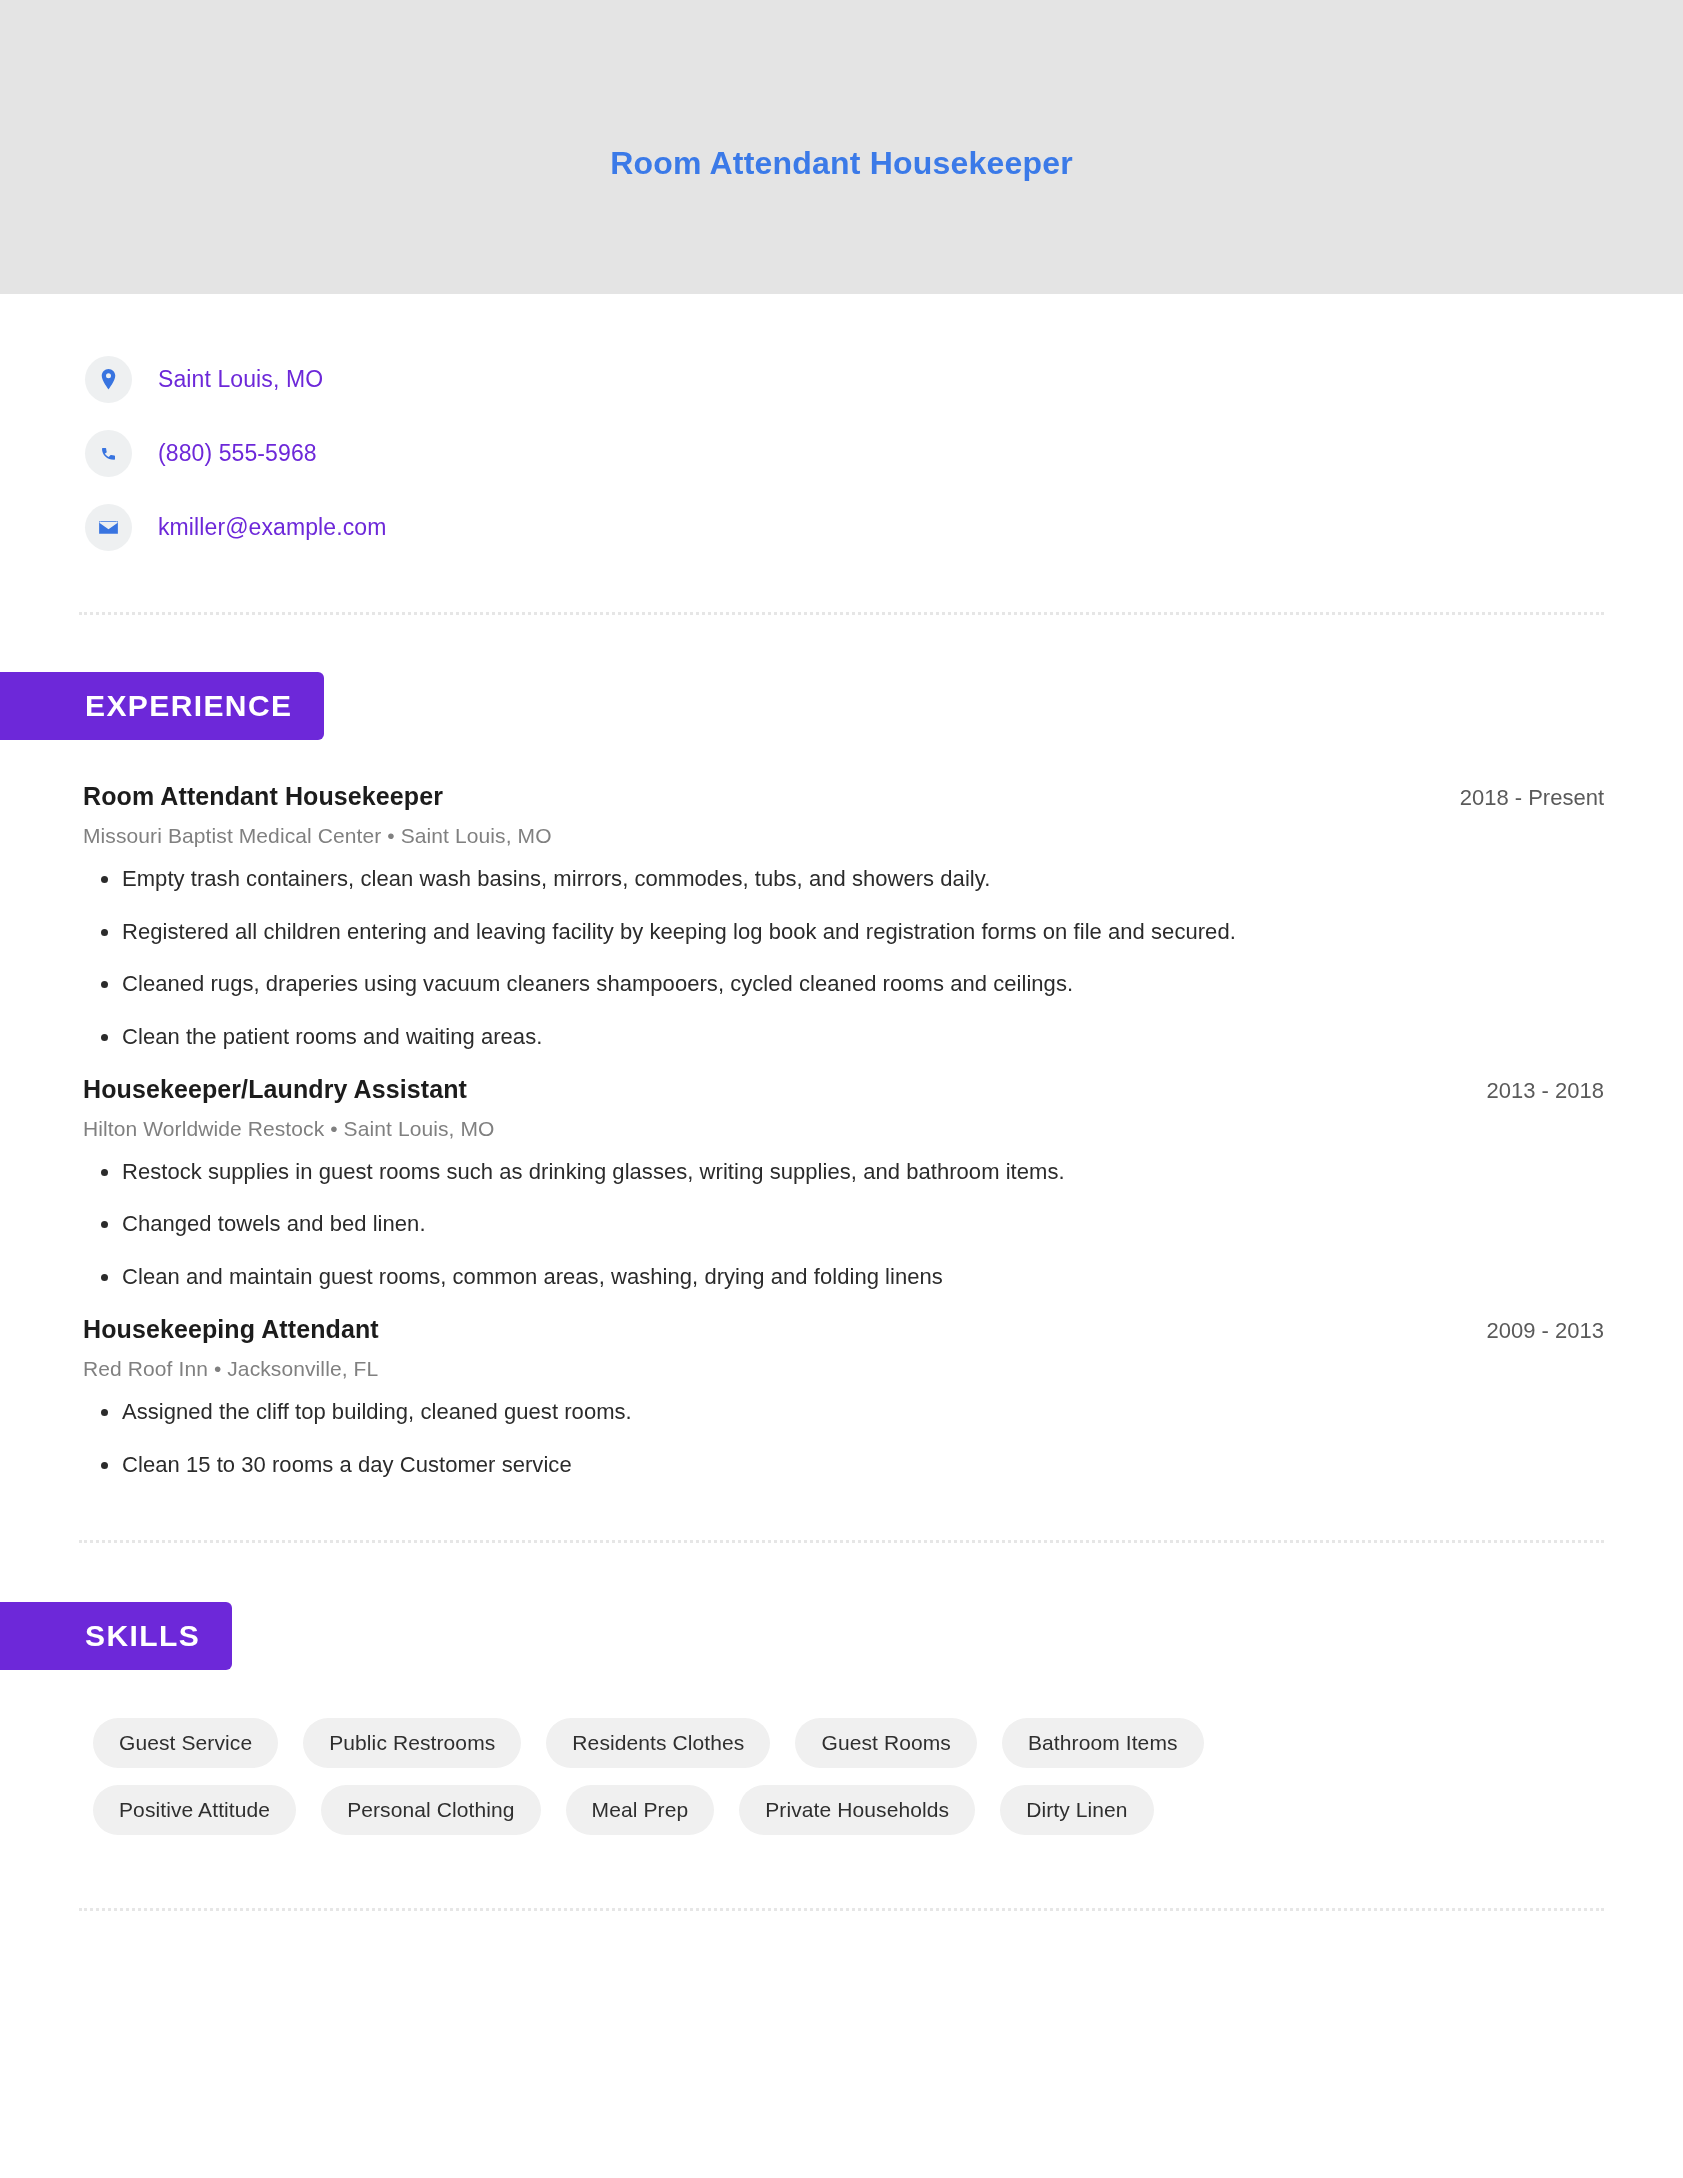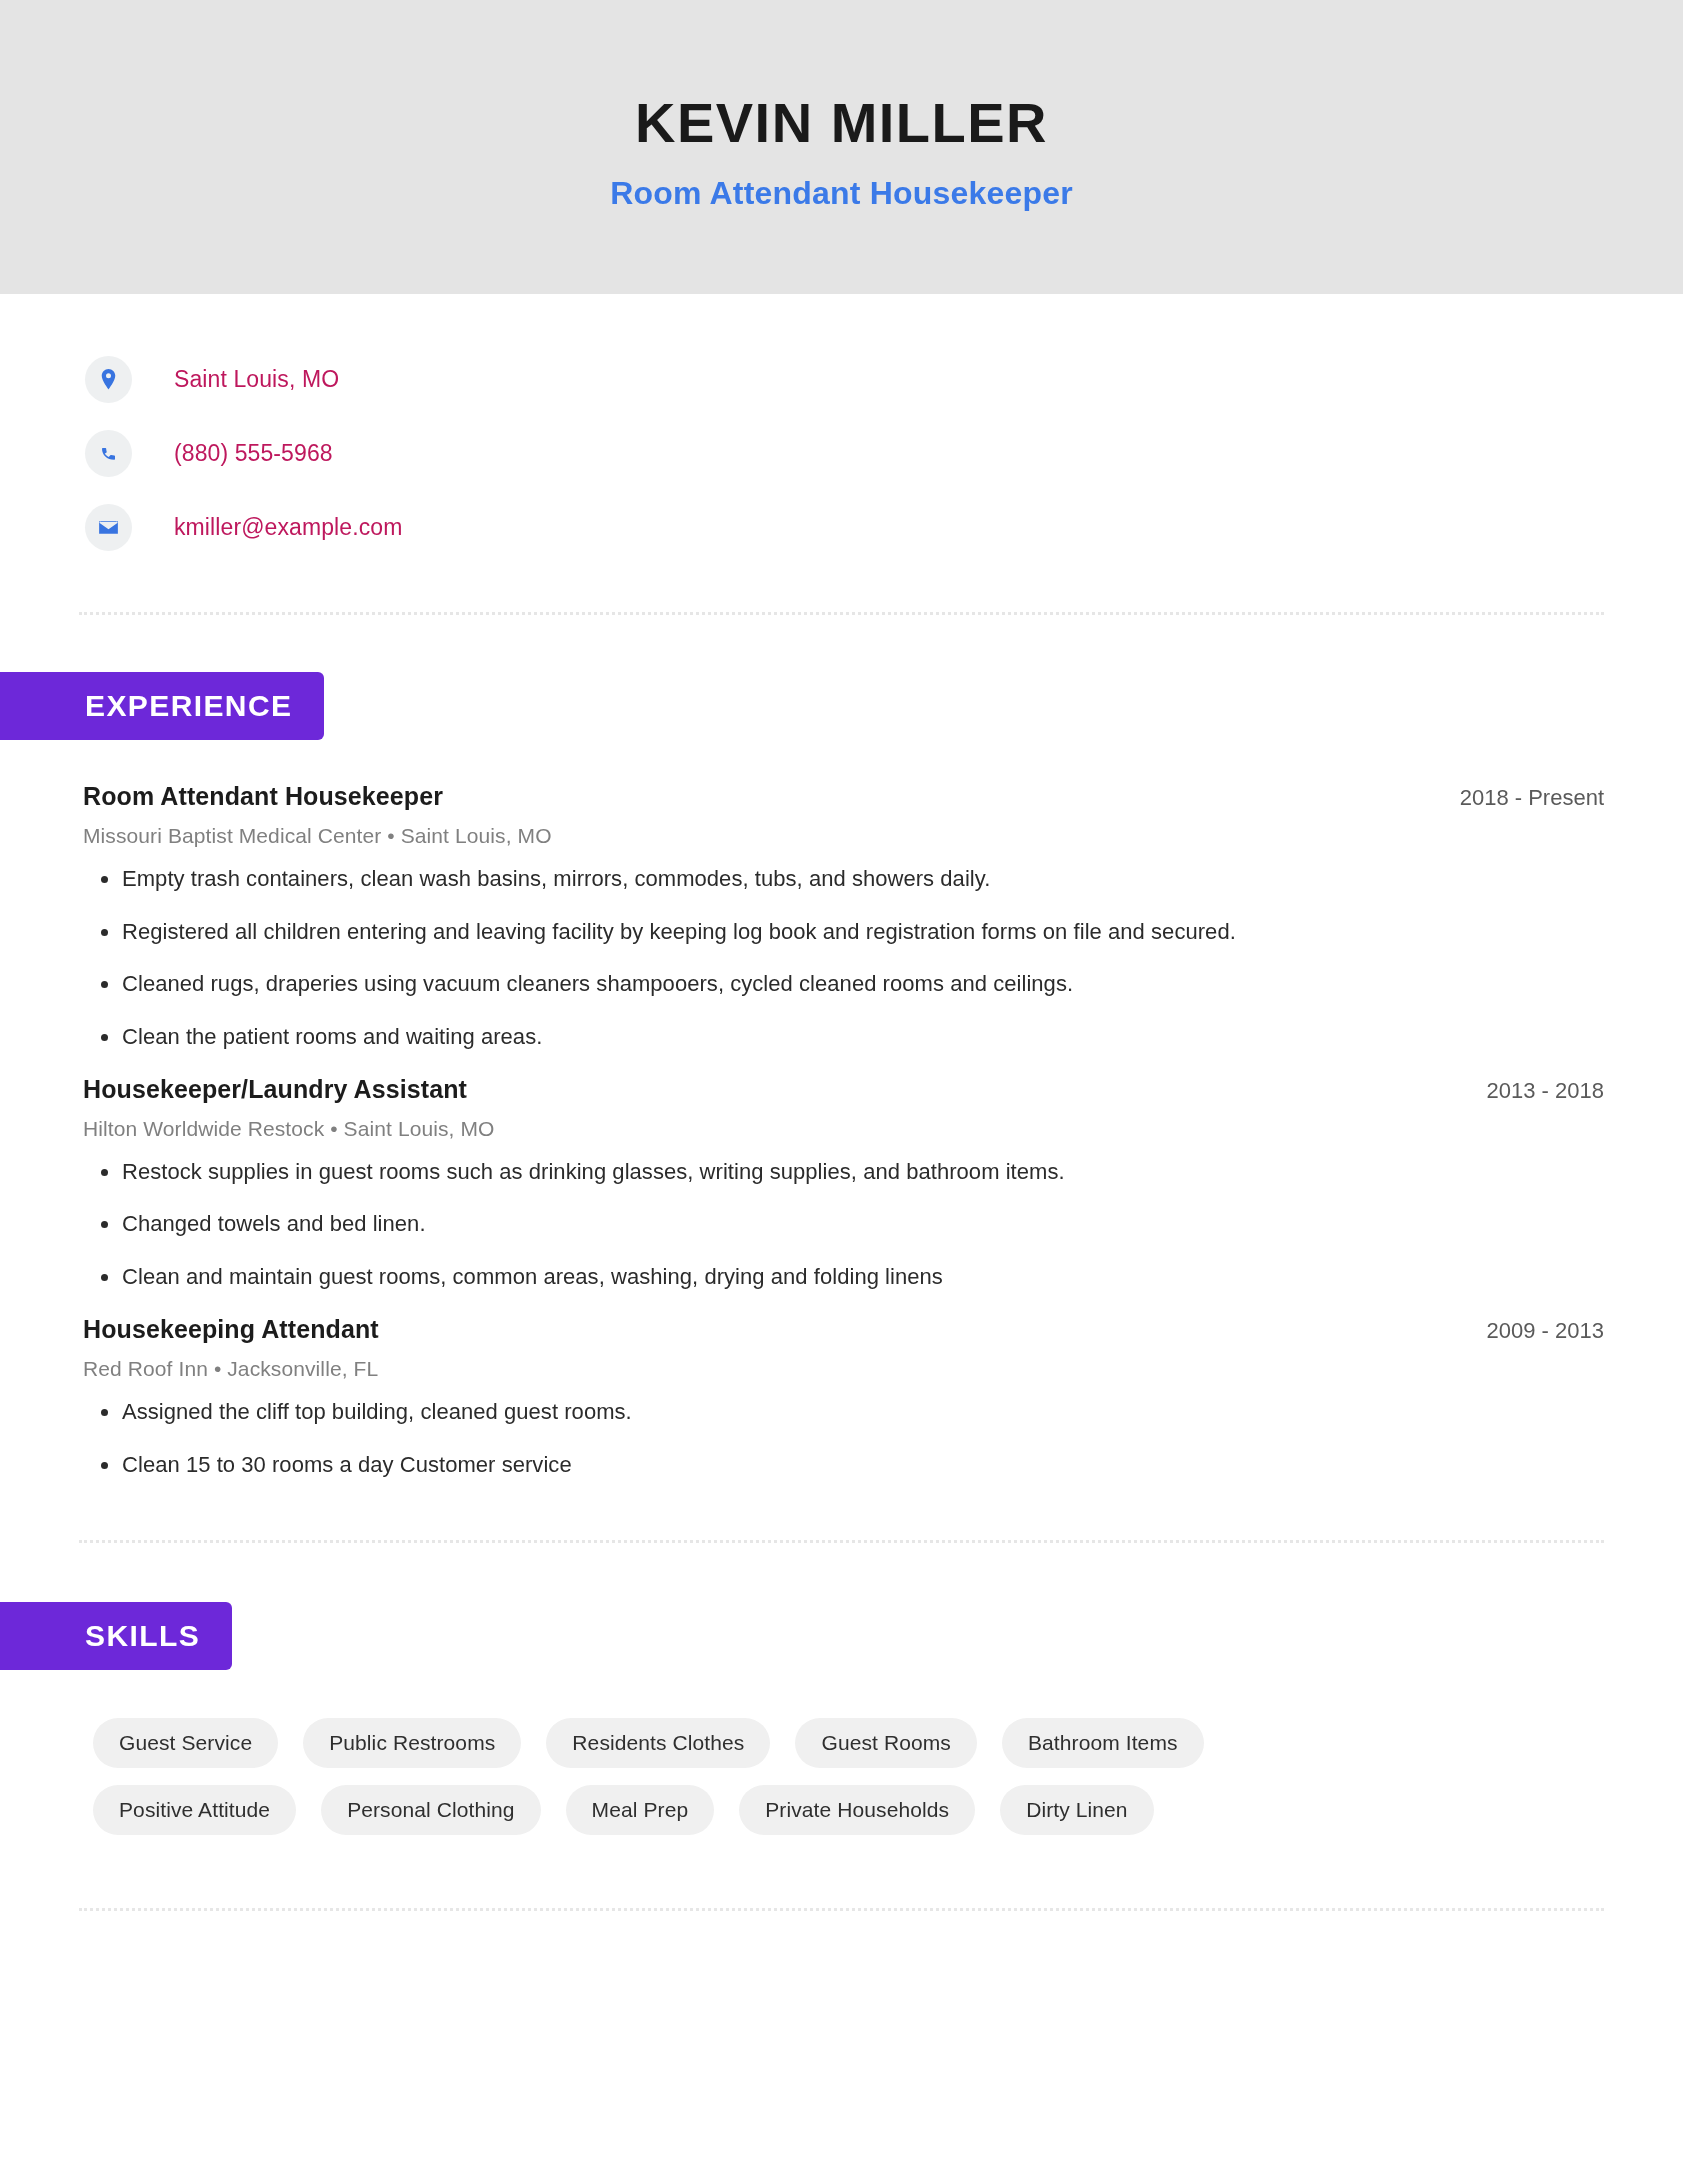--- a/index.html
+++ b/index.html
@@ -68,23 +68,23 @@
     background: #eef0f1;
     display: flex;
     align-items: center;
     justify-content: center;
     flex: 0 0 auto;
   }
 
   .icon-circle svg { display: block; }
 
   .contact-text {
-    margin-left: 42px;
+    margin-left: 26px;
     font-size: 23px;
-    color: #be185d;
+    color: #6d28d9;
     letter-spacing: 0.1px;
   }
 
   
   .divider {
     margin-left: 79px;
     width: 1525px;
     height: 0;
     border-top: 3px dotted #e6e6e6;
   }
@@ -188,21 +188,20 @@
     letter-spacing: 0.1px;
     white-space: nowrap;
   }
 </style>
 </head>
 <body>
 
 <div class="page">
 
   <div class="header">
-    <div class="name">KEVIN MILLER</div>
     <div class="subtitle">Room Attendant Housekeeper</div>
   </div>
 
   <div class="contact">
 
     <div class="contact-row">
       <span class="icon-circle">
         <svg width="25" height="25" viewBox="0 0 24 24">
             <path fill="#3874e0" d="M12 2C8.4 2 5.5 4.9 5.5 8.5c0 4.9 6.5 13 6.5 13s6.5-8.1 6.5-13C18.5 4.9 15.6 2 12 2zm0 8.9a2.4 2.4 0 1 1 0-4.8 2.4 2.4 0 0 1 0 4.8z"></path>
           </svg>

